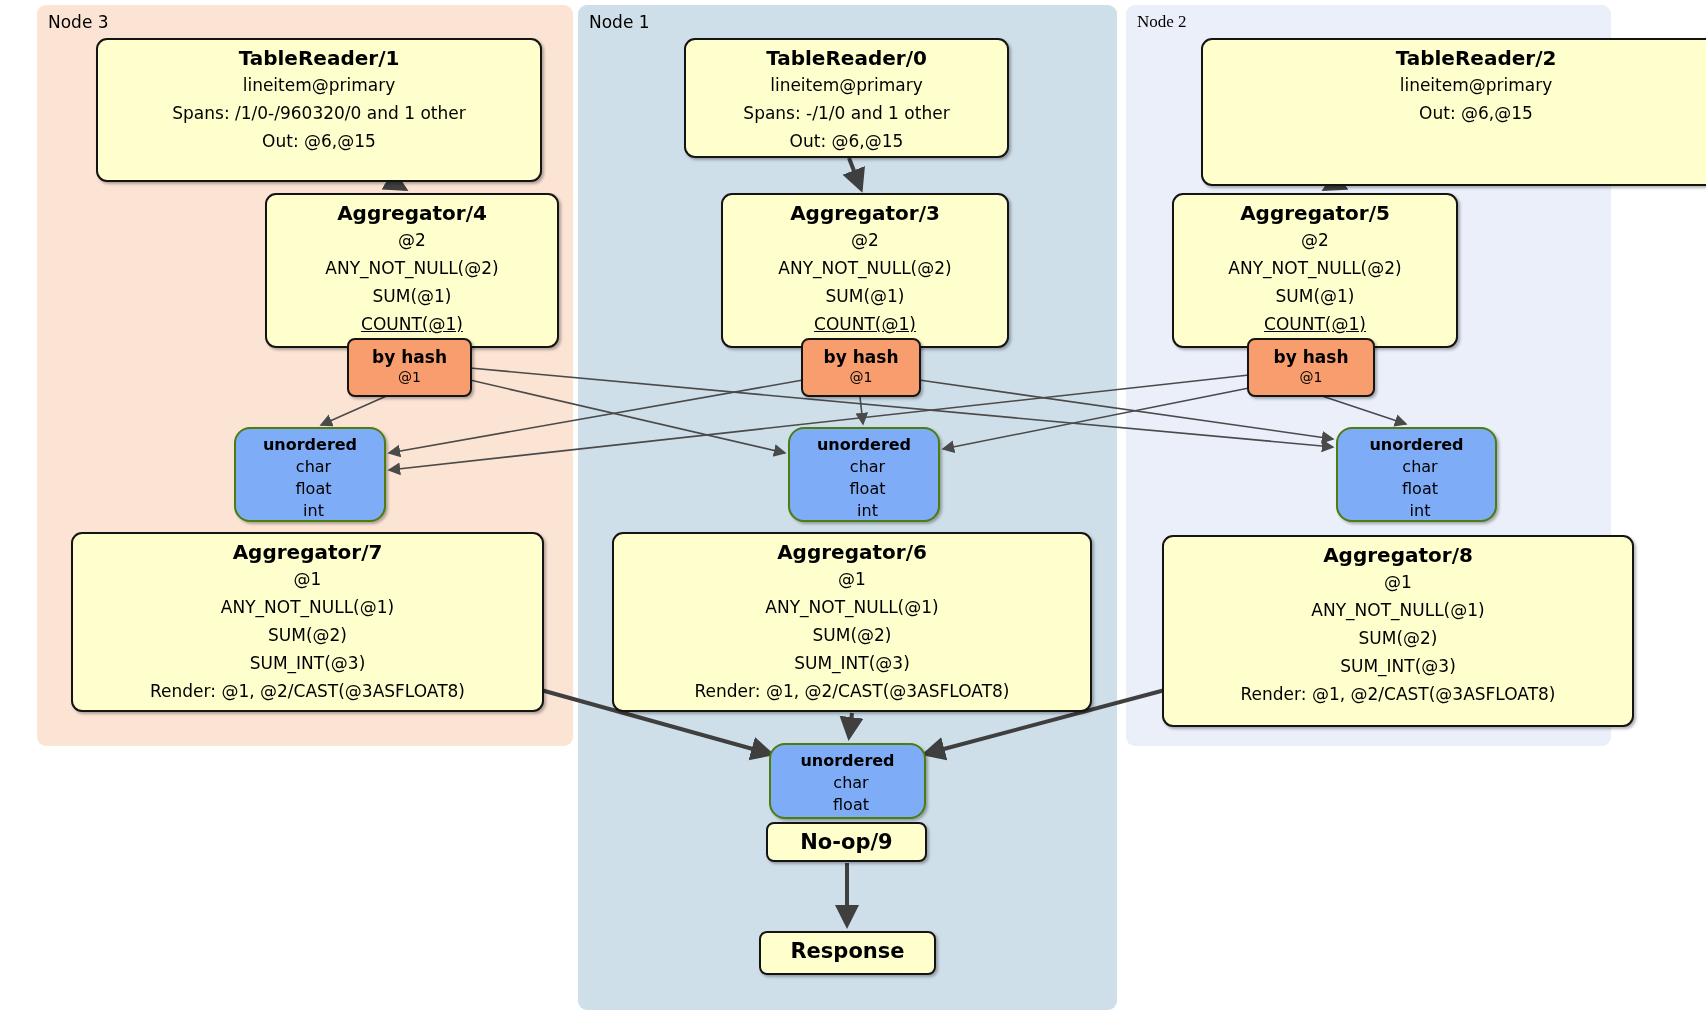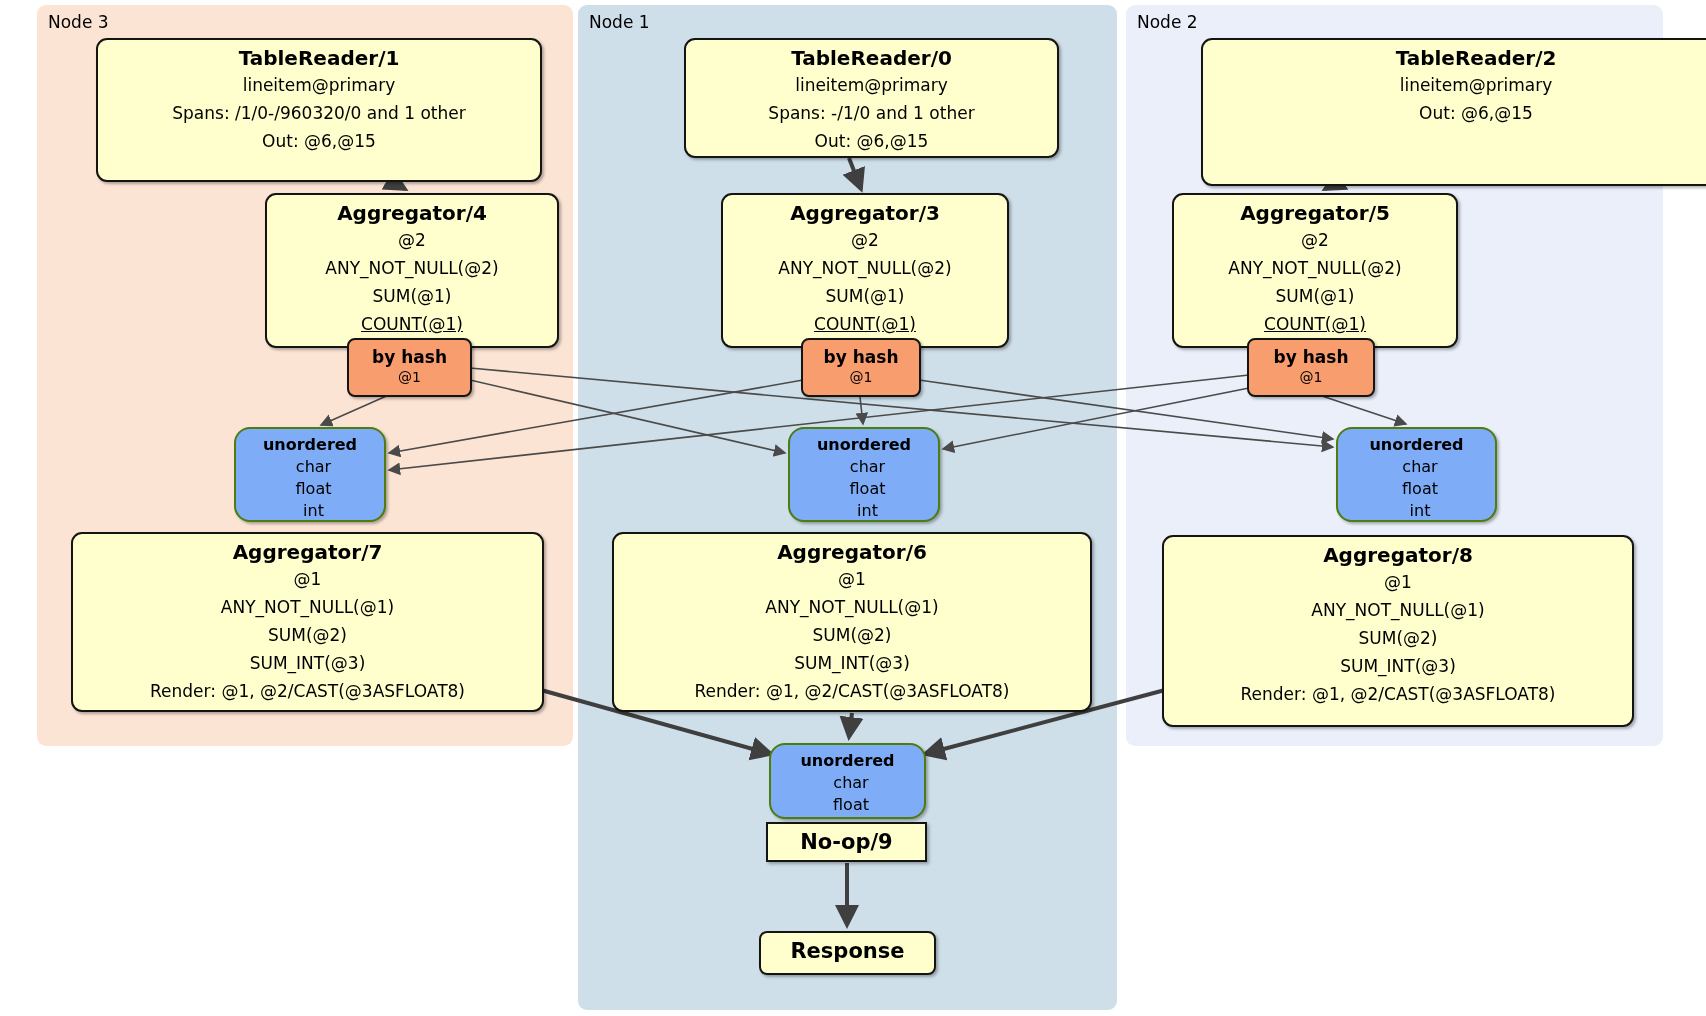--- a/index.html
+++ b/index.html
@@ -6,21 +6,21 @@
   #stage{
     position:relative;width:1706px;height:1016px;overflow:hidden;
     font-family:"DejaVu Sans","Liberation Sans",sans-serif;color:#000;
     background:#ffffff;
     margin-left:29px;
   }
   .region{position:absolute;border-radius:9px;z-index:0;}
   .region-label{position:absolute;left:11px;top:7px;font-size:17px;color:#000;}
   #region-node3{left:8px;top:5px;width:536px;height:741px;background:#fce4d5;}
   #region-node1{left:549px;top:5px;width:539px;height:1005px;background:#cfdfe9;}
-  #region-node2{left:1097px;top:5px;width:537px;height:741px;background:#eaeffa;}
+  #region-node2{left:1097px;top:5px;width:485px;height:741px;background:#eaeffa;font-family:Liberation Serif, serif;}
   #edges{position:absolute;left:0;top:0;z-index:1;}
   .nodebox{
     position:absolute;box-sizing:border-box;z-index:2;
     background:#ffffcd;border:2px solid #141414;border-radius:11px;
     text-align:center;box-shadow:2px 2px 3px rgba(0,0,0,0.30);
   }
   .nodebox .title{font-weight:bold;font-size:20px;line-height:26px;padding-top:5px;}
   .nodebox .line{font-size:17px;line-height:28px;white-space:nowrap;}
   .underline{text-decoration:underline;}
   .pill{
@@ -84,21 +84,21 @@
       <line x1="818" y1="863" x2="818" y2="925" marker-end="url(#arrow-big)"></line>
     </g>
   </svg>
 
   <div class="nodebox" style="left:67px;top:38px;width:446px;height:144px">
     <div class="title">TableReader/1</div>
     <div class="line">lineitem@primary</div>
     <div class="line">Spans: /1/0-/960320/0 and 1 other</div>
     <div class="line">Out: @6,@15</div>
   </div>
-  <div class="nodebox" style="left:655px;top:38px;width:375px;height:120px">
+  <div class="nodebox" style="left:655px;top:38px;width:325px;height:120px">
     <div class="title">TableReader/0</div>
     <div class="line">lineitem@primary</div>
     <div class="line">Spans: -/1/0 and 1 other</div>
     <div class="line">Out: @6,@15</div>
   </div>
   <div class="nodebox" style="left:1172px;top:38px;width:550px;height:148px">
     <div class="title">TableReader/2</div>
     <div class="line">lineitem@primary</div>
     <div class="line">Out: @6,@15</div>
   </div>
@@ -180,20 +180,20 @@
     <div class="line">SUM(@2)</div>
     <div class="line">SUM_INT(@3)</div>
     <div class="line">Render: @1, @2/CAST(@3ASFLOAT8)</div>
   </div>
 
   <div class="sync" style="left:740px;top:743px;width:157px;height:76px">
     <div class="title">unordered</div>
     <div class="line">char</div>
     <div class="line">float</div>
   </div>
-  <div class="nodebox single" style="left:737px;top:822px;width:161px;height:40px;border-radius:0">
+  <div class="nodebox single" style="left:737px;top:822px;width:161px;height:40px;border-radius:8px">
     <div class="title">No-op/9</div>
   </div>
   <div class="nodebox single" style="left:730px;top:931px;width:177px;height:44px;border-radius:8px">
     <div class="title">Response</div>
   </div>
 
 </div>
 
 </body></html>

